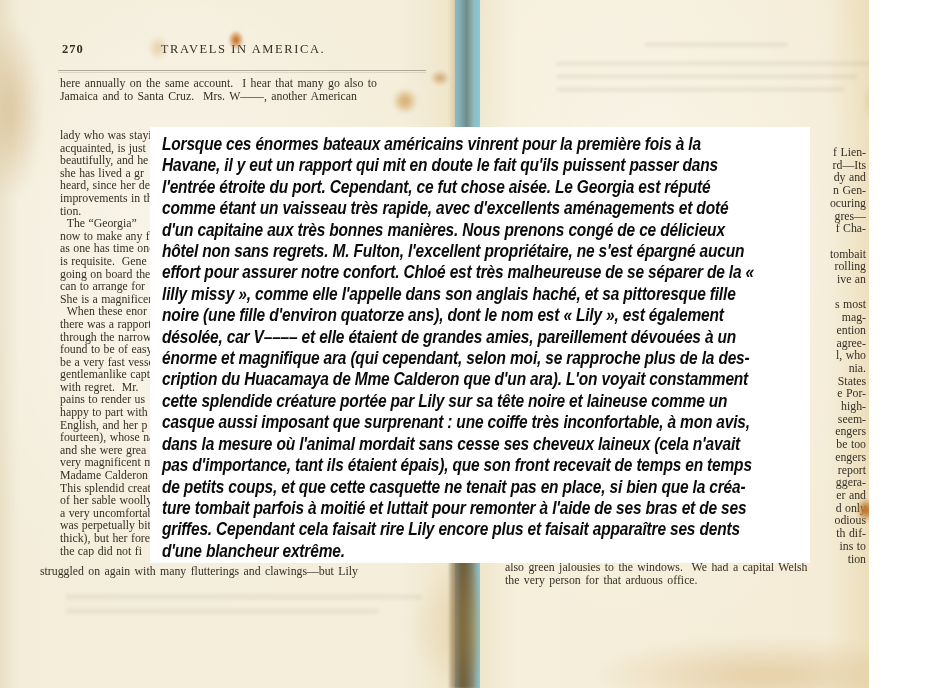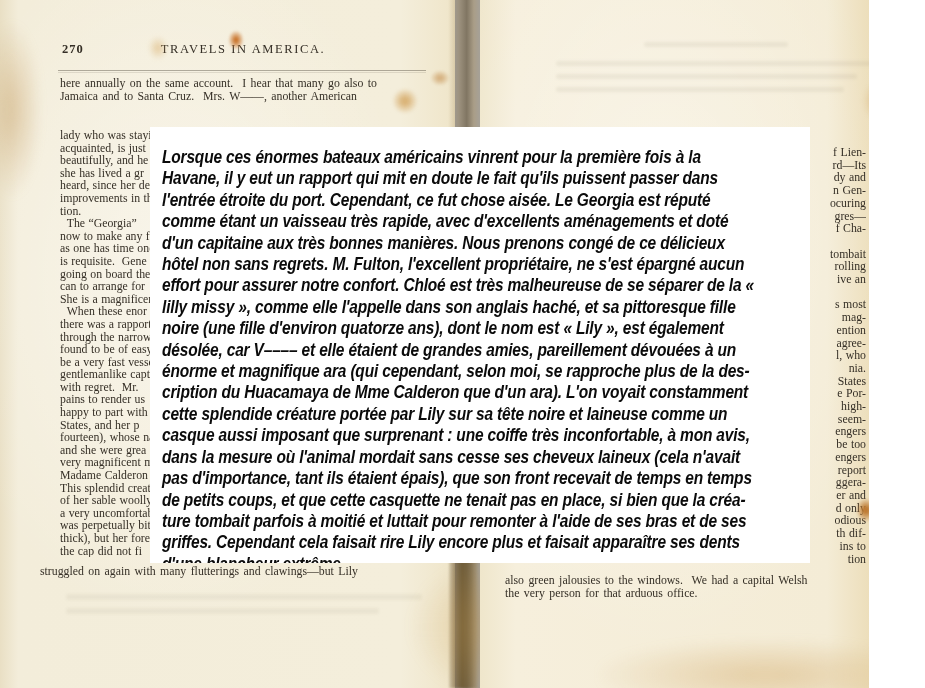--- a/index.html
+++ b/index.html
@@ -1,17 +1,17 @@
 <!DOCTYPE html>
 <html><head>
 <meta charset="utf-8">
 <style>
   html,body{margin:0;padding:0;background:#ffffff;}
   .stage{position:relative;width:869px;height:688px;overflow:hidden;
-         font-family:"Liberation Serif",serif;background:#a3a3a3;}
+         font-family:"Liberation Serif",serif;background:#7dd3fc;}
 
   
   .page{position:absolute;top:0;height:688px;}
   .page-left{left:0;width:455px;
      background:
        radial-gradient(ellipse at 38% 40%, rgba(255,255,255,.45) 0%, rgba(255,255,255,0) 60%),
        linear-gradient(90deg,#e9dfc4 0%,#f3edda 4%,#f4eedb 88%,#efe5c9 100%);}
   .page-right{left:480px;width:445px;
      background:
        radial-gradient(ellipse at 40% 35%, rgba(255,255,255,.4) 0%, rgba(255,255,255,0) 65%),
@@ -56,26 +56,26 @@
   .lp-rule{position:absolute;left:58px;top:70px;width:368px;border-top:1.6px solid #47403366;
            border-bottom:.6px solid #47403322;height:1px;}
   .lp-top{position:absolute;left:60px;top:77px;width:380px;}
   .lp-frag{position:absolute;left:60px;top:129px;width:93px;overflow:hidden;}
   .lp-frag .serif-line{line-height:12.6px;word-spacing:.5px;}
   .lp-bottom{position:absolute;left:40px;top:565px;width:380px;}
 
   
   .rp-strip{position:absolute;left:812px;top:146px;width:54px;overflow:hidden;text-align:right;}
   .rp-strip .serif-line{line-height:12.7px;word-spacing:.5px;}
-  .rp-bottom{position:absolute;left:505px;top:574px;width:364px;}
+  .rp-bottom{position:absolute;left:505px;top:561px;width:364px;}
 
   
   .overlay{position:absolute;left:150px;top:127px;width:660px;height:436px;background:#ffffff;
            overflow:hidden;z-index:5;}
-  .overlay-inner{padding:20px 0 0 12px;}
+  .overlay-inner{padding:7px 0 0 12px;}
   .fr-line{white-space:pre;font-family:"Liberation Sans",sans-serif;font-style:italic;font-weight:700;
            font-size:18px;line-height:21.4px;letter-spacing:-.2px;color:#0b0b0b;
            transform:scaleX(.86);transform-origin:0 0;}
 </style>
 </head>
 <body>
 
 <div class="stage">
 
   <div class="page page-left">
@@ -107,21 +107,21 @@
         <div class="serif-line">She is a magnificer</div>
         <div class="serif-line">  When these enor</div>
         <div class="serif-line">there was a rapport</div>
         <div class="serif-line">through the narrow</div>
         <div class="serif-line">found to be of easy</div>
         <div class="serif-line">be a very fast vesse</div>
         <div class="serif-line">gentlemanlike capt</div>
         <div class="serif-line">with regret.  Mr.</div>
         <div class="serif-line">pains to render us</div>
         <div class="serif-line">happy to part with</div>
-        <div class="serif-line">States, and her p</div>
+        <div class="serif-line">English, and her p</div>
         <div class="serif-line">fourteen), whose na</div>
         <div class="serif-line">and she were grea</div>
         <div class="serif-line">very magnificent m</div>
         <div class="serif-line">Madame Calderon s</div>
         <div class="serif-line">This splendid creat</div>
         <div class="serif-line">of her sable woolly</div>
         <div class="serif-line">a very uncomfortab</div>
         <div class="serif-line">was perpetually biti</div>
         <div class="serif-line">thick), but her fore</div>
         <div class="serif-line">the cap did not fi</div>

